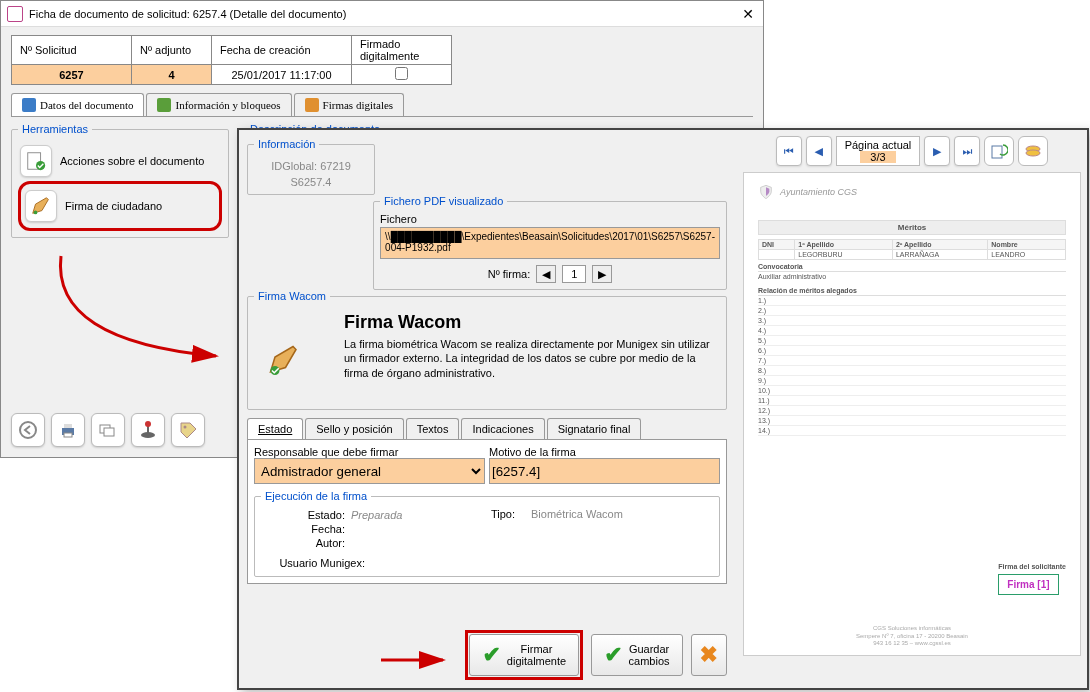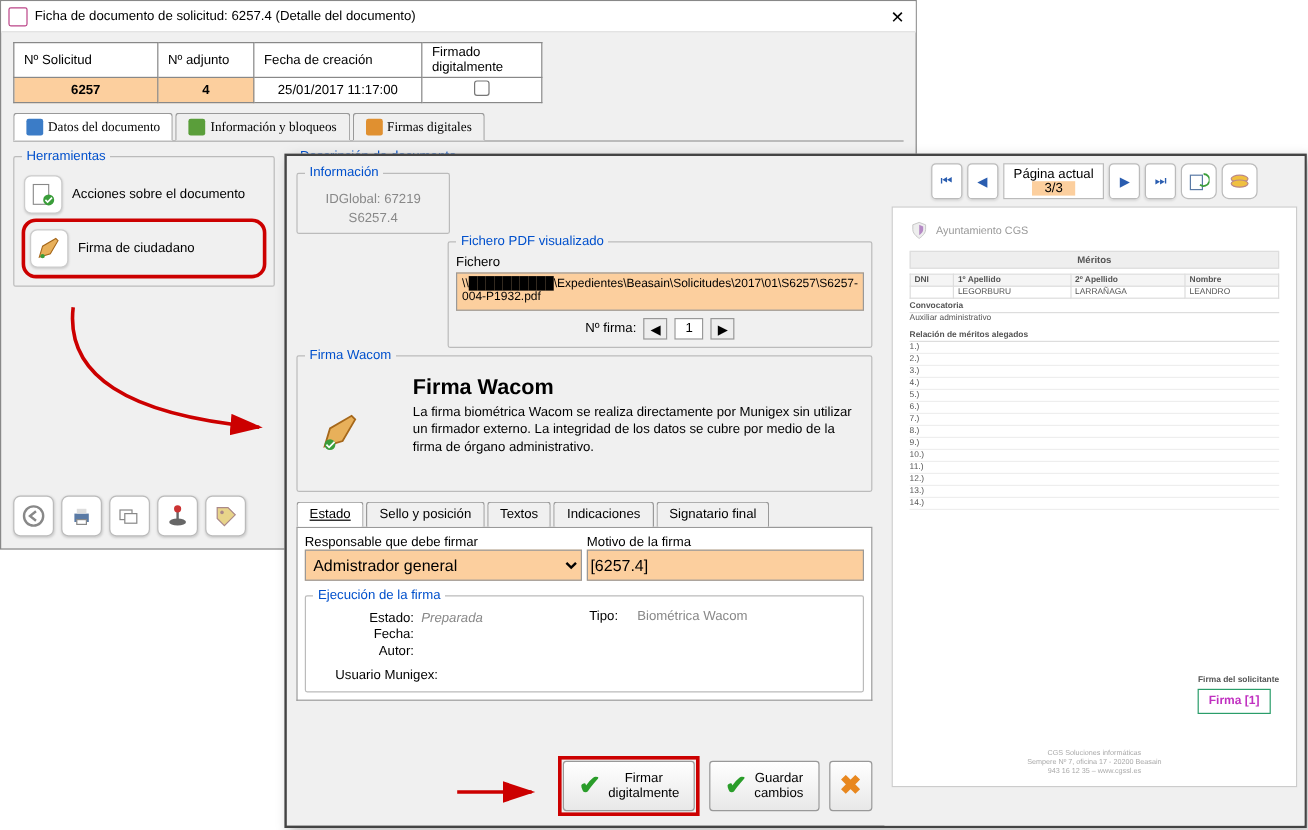--- a/index.html
+++ b/index.html
@@ -82,21 +82,21 @@
 .arrow2 { position:absolute; left:140px; bottom:18px; pointer-events:none; }
 
 
 .nav-bar { display:flex; align-items:center; gap:4px; margin-bottom:6px; justify-content:center;}
 .nav-btn { width:26px; height:30px; border:1px solid #bbb; background:#fff; border-radius:4px; display:flex; align-items:center; justify-content:center; color:#2a5db0; cursor:pointer; box-shadow:0 1px 2px rgba(0,0,0,.1);}
 .page-box { border:1px solid #bbb; background:#fff; padding:2px 8px; text-align:center; }
 .page-box .cur { background:#fccf9e; padding:0 10px; display:inline-block; }
 .nav-extra { width:30px;height:30px;border:1px solid #bbb;border-radius:6px;background:#fff;display:flex;align-items:center;justify-content:center;}
 
 .doc-prev { background:#fff; border:1px solid #ccc; height:484px; padding:10px 14px; font-size:8px; color:#555; position:relative; overflow:hidden;}
-.doc-head { display:flex; align-items:center; gap:6px; color:#999; font-size:9px; margin-bottom:8px;}
+.doc-head { display:flex; align-items:center; gap:6px; color:#999; font-size:9px; margin-bottom:19px;font-style:italic;}
 .shield { width:16px; height:18px; }
 .doc-title-bar { background:#eee; border:1px solid #ddd; text-align:center; padding:2px; font-weight:bold; margin:4px 0; font-size:8px;}
 .doc-tbl { width:100%; border-collapse:collapse; font-size:7px; }
 .doc-tbl th, .doc-tbl td { border:1px solid #ddd; padding:1px 3px; text-align:left; }
 .doc-tbl th { background:#f5f5f5; font-weight:bold; }
 .doc-sec { font-weight:bold; font-size:7px; margin-top:3px; border-bottom:1px solid #ddd; padding-bottom:1px;}
 .mer-row { border-bottom:1px solid #eee; padding:1px 0; font-size:7px;}
 .firma-sol { position:absolute; right:14px; bottom:60px; text-align:left; }
 .firma-sol .lab { font-size:7px; font-weight:bold; }
 .firma-mark { border:1px solid #2a9d6a; color:#c030c0; padding:4px 8px; display:inline-block; margin-top:4px; font-size:10px; font-weight:bold;}

